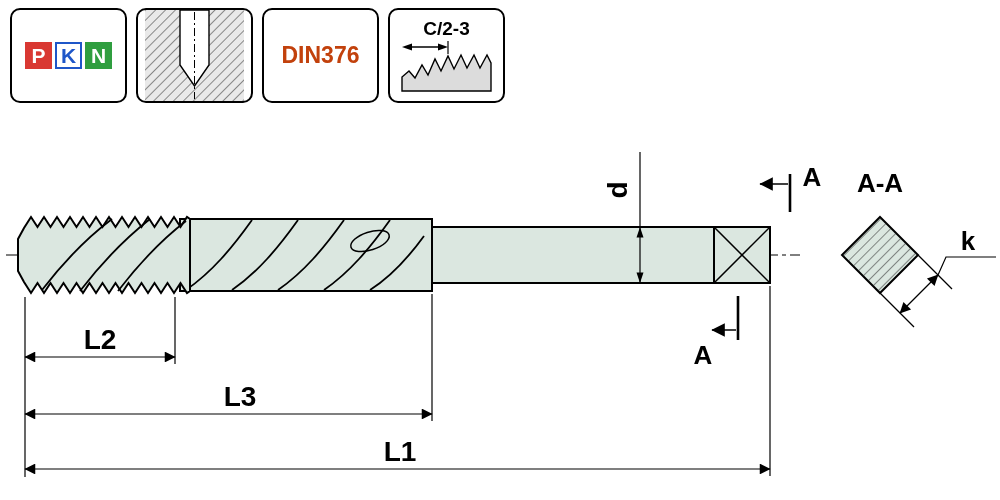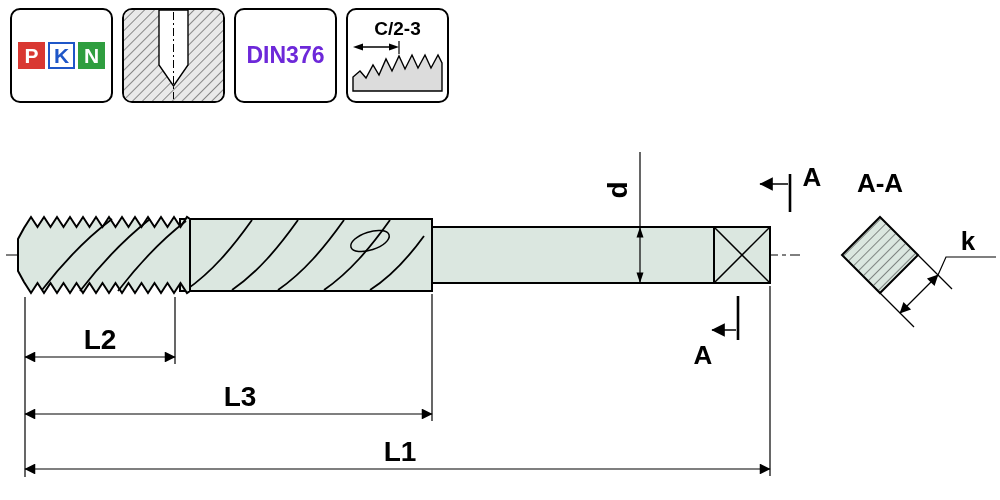--- a/index.html
+++ b/index.html
@@ -1,23 +1,23 @@
 <!DOCTYPE html>
 <html><head>
 <meta charset="utf-8">
 <style>
   html,body{margin:0;padding:0;background:#fff;}
   .stage{position:relative;width:1000px;height:500px;background:#fff;overflow:hidden;
          font-family:"Liberation Sans",sans-serif;}
   
   .badge-row{position:absolute;top:8px;left:10px;display:flex;gap:9px;}
-  .badge{width:103px;height:95px;border:2px solid #000;border-radius:10px;background:#fff;
+  .badge{width:117px;height:95px;border:2px solid #000;border-radius:10px;background:#fff;
          box-sizing:border-box;display:flex;align-items:center;justify-content:center;
          overflow:hidden;flex-direction:column;}
-  .badge-text{font-size:23px;font-weight:bold;color:#6d28d9;}
+  .badge-text{font-size:23px;font-weight:bold;color:#c2410c;}
   .logo-row{display:flex;gap:3px;}
   .logo-letter{width:27px;height:27px;display:flex;align-items:center;justify-content:center;
                font-weight:bold;font-size:21px;box-sizing:border-box;}
   .letter-p{background:#d93832;color:#fff;}
   .letter-k{background:#fff;color:#1e56c8;border:2px solid #1e56c8;}
   .letter-n{background:#2f9e3f;color:#fff;}
   .badge .mini-label{font-size:19px;font-weight:bold;margin:4px 0 1px 0;line-height:1;}
   
   .drawing{position:absolute;left:0;top:0;width:1000px;height:500px;}
   .drawing text{font-family:"Liberation Sans",sans-serif;font-weight:bold;fill:#000;}

